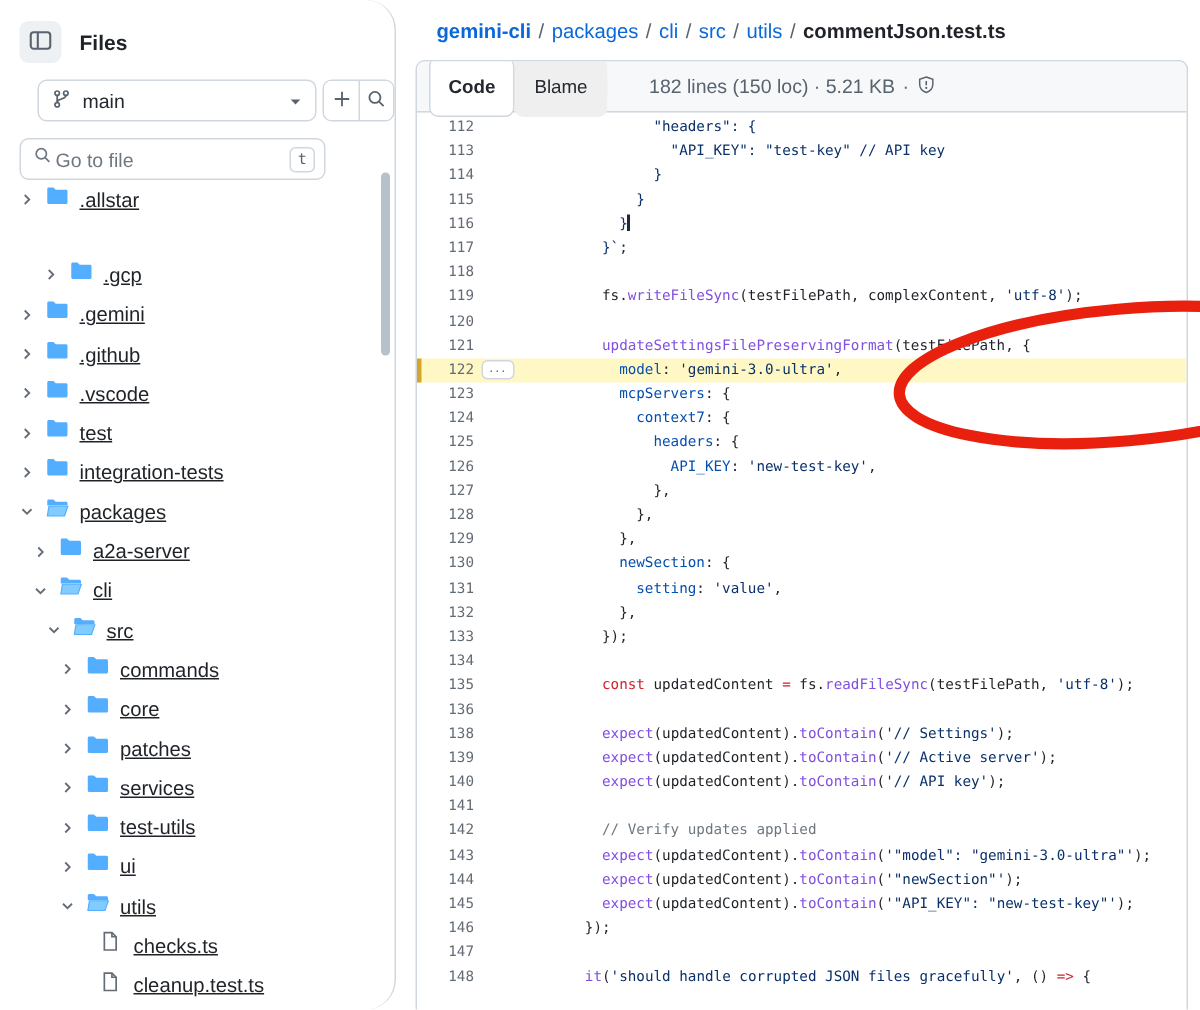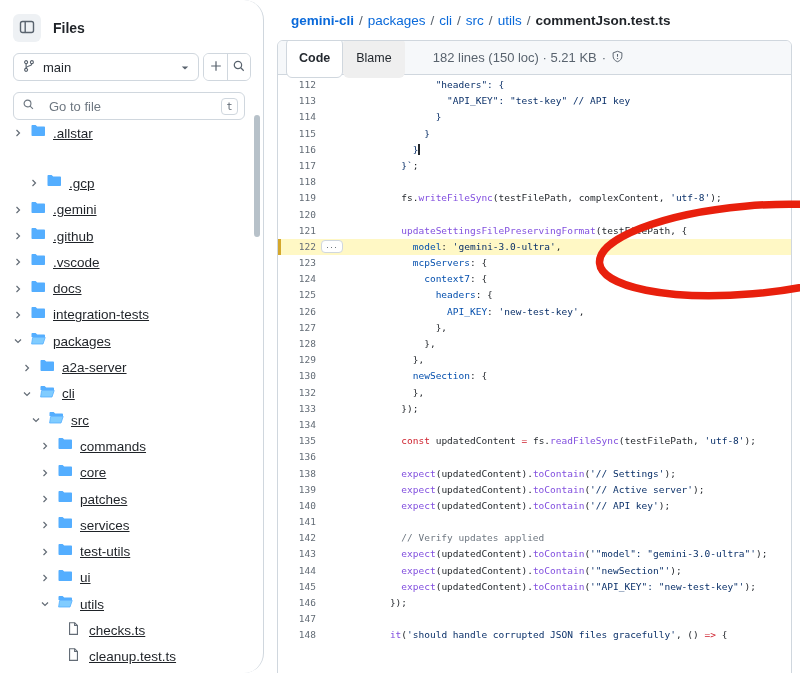--- a/index.html
+++ b/index.html
@@ -7,31 +7,31 @@
     font-family:"Liberation Sans","DejaVu Sans",sans-serif; color:#1f2328; }
   .stage { position:relative; width:800px; height:673px; }
 
   
   .sidebar { position:absolute; left:0; top:0; width:264px; height:673px;
     background:#fff; border-right:1px solid #d0d7de;border-radius:20px; }
   .sb-head { display:flex; align-items:center; gap:12px; padding:12px 0 0 13px; height:44px; }
   .icon-btn { width:28px; height:28px; border:none; background:#eef1f4; border-radius:6px;
     display:flex; align-items:center; justify-content:center; cursor:pointer; }
   .sb-title { font-size:14px; font-weight:700; }
-  .sb-controls { display:flex; align-items:center; padding:9px 0 0 13px; gap:4px; }
+  .sb-controls { display:flex; align-items:center; padding:9px 0 0 13px; gap:4px;justify-content:flex-end; }
   .branch-btn { width:186px; height:28px; border:1px solid #d0d7de; border-radius:6px;
     background:#fff; display:flex; align-items:center; gap:7px; padding:0 8px; font-size:13px; color:#24292f; }
   .branch-btn .grow { flex:1; text-align:left; }
   .btn-group { display:flex; height:28px; border:1px solid #d0d7de; border-radius:6px; overflow:hidden; }
   .btn-group .seg { width:23px; height:100%; background:#fff; border:none; display:flex;
     align-items:center; justify-content:center; }
   .btn-group .seg + .seg { border-left:1px solid #d0d7de; }
   .goto-wrap { padding:11px 0 0 13px; }
-  .goto { width:232px; height:28px; border:1px solid #d0d7de; border-radius:6px; background:#fff;
-    display:flex; align-items:center; padding:0 6px 0 8px; gap:14px; }
+  .goto { width:204px; height:28px; border:1px solid #d0d7de; border-radius:6px; background:#fff;
+    display:flex; align-items:center; padding:0 6px 0 8px; gap:2px; }
   .goto .ph { flex:1; font-size:13px; color:#6e7781; }
   .keycap { min-width:17px; height:17px; border:1px solid #d0d7de; border-radius:4px; font-size:10px;
     color:#59636e; display:flex; align-items:center; justify-content:center; padding:0 3px;
     font-family:"DejaVu Sans Mono",monospace; }
   .tree { position:absolute; left:0; top:120px; right:1px;text-decoration:underline; }
   .tree-row { display:flex; align-items:center; height:26.3px; cursor:pointer; }
   .chev { width:18px; display:flex; align-items:center; justify-content:flex-start; flex:none; }
   .chev svg { transition:none; }
   .tree-row.expanded .chev svg { transform:rotate(90deg); }
   .tree-row.file .chev { visibility:hidden; }
@@ -237,21 +237,21 @@
             </svg>
     </span>
     <span class="t-icon">
       <span class="folder-closed">
         <svg width="16" height="16" viewBox="0 0 16 16">
                 <path d="M1.5 3c0-.55.45-1 1-1h3.1l1.6 1.5h6.8c.55 0 1 .45 1 1V12c0 .55-.45 1-1 1H2.5c-.55 0-1-.45-1-1z" fill="#54aeff"></path>
               </svg>
       </span>
 
     </span>
-    <span class="t-label">docs</span>
+    <span class="t-label">test</span>
   </div>
         <div class="tree-row" style="padding-left: 12px;">
     <span class="chev">
       <svg width="12" height="12" viewBox="0 0 16 16" fill="none">
               <path d="M6 4l4 4-4 4" stroke="#636c76" stroke-width="1.6"></path>
             </svg>
     </span>
     <span class="t-icon">
       <span class="folder-closed">
         <svg width="16" height="16" viewBox="0 0 16 16">
@@ -646,20 +646,27 @@
     <span class="ct"><span class="tok-pln">        },</span></span>
   </div>
           <div class="code-row">
     <span class="ln">130</span>
     <span class="gutter">
       
     </span>
     <span class="ct"><span class="tok-prop">        newSection</span><span class="tok-pln">: {</span></span>
   </div>
           <div class="code-row">
+    <span class="ln">131</span>
+    <span class="gutter">
+      
+    </span>
+    <span class="ct"><span class="tok-prop">          setting</span><span class="tok-pln">: </span><span class="tok-str">'value'</span><span class="tok-pln">,</span></span>
+  </div>
+          <div class="code-row">
     <span class="ln">132</span>
     <span class="gutter">
       
     </span>
     <span class="ct"><span class="tok-pln">        },</span></span>
   </div>
           <div class="code-row">
     <span class="ln">133</span>
     <span class="gutter">
       

